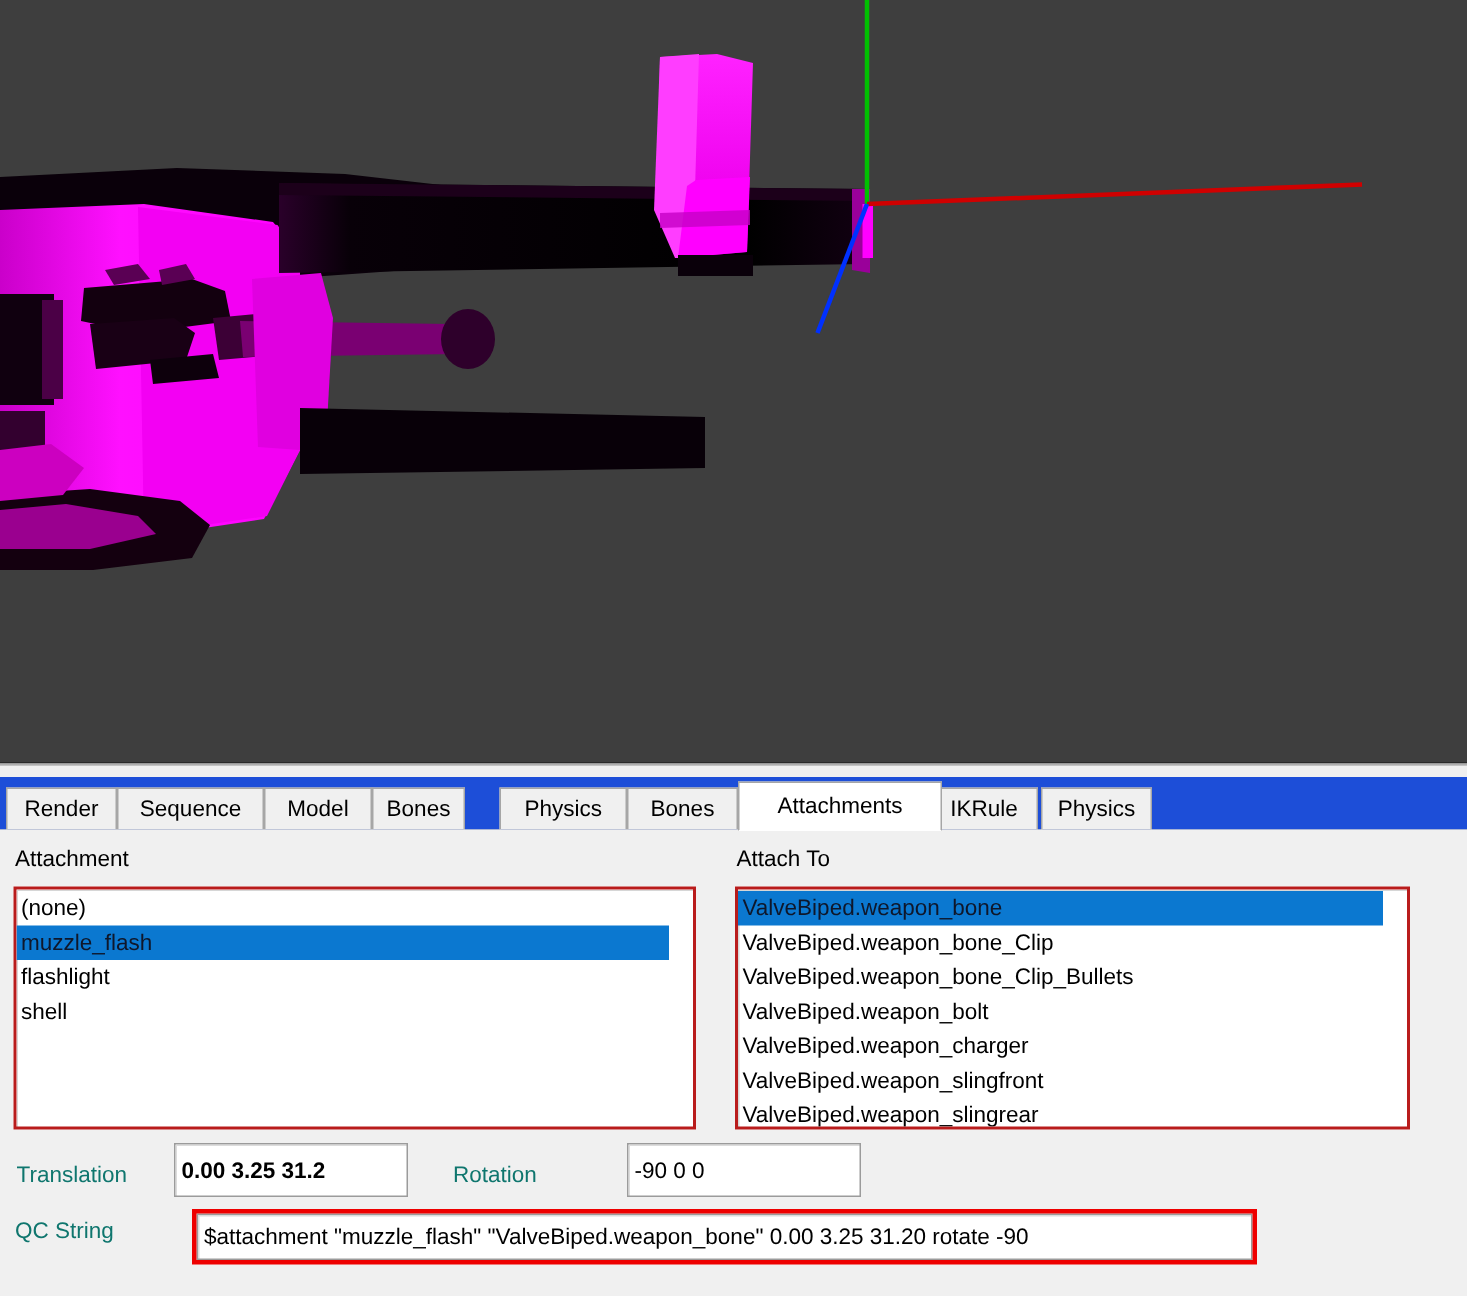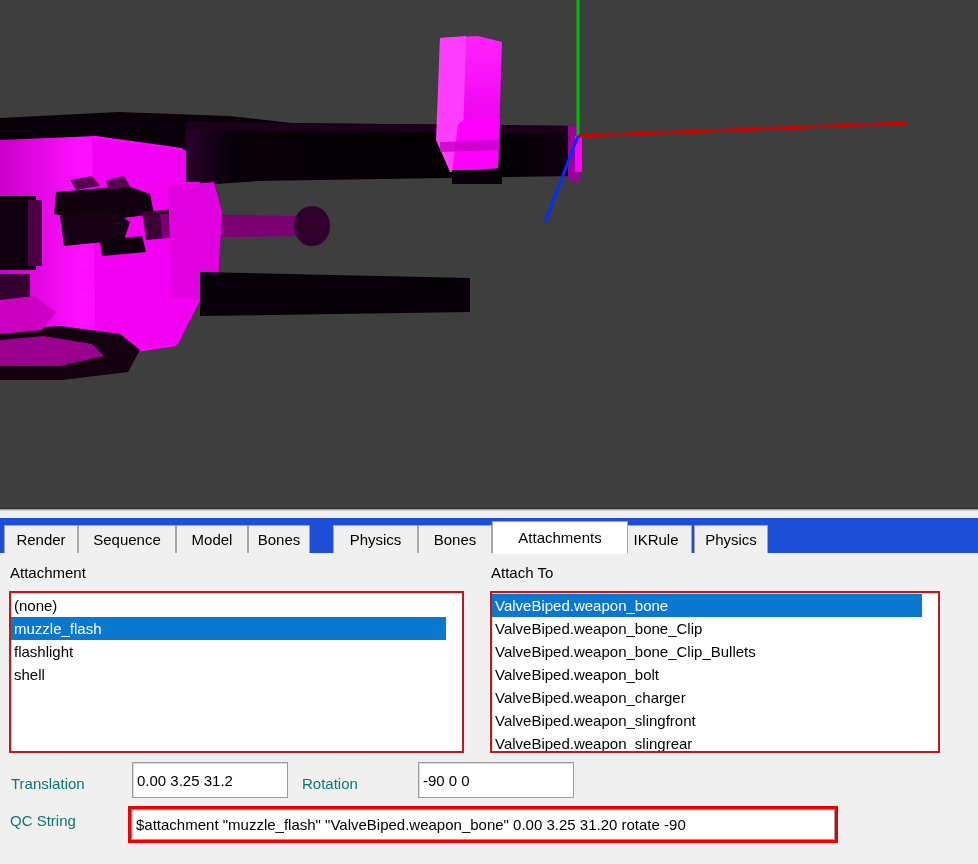--- a/index.html
+++ b/index.html
@@ -98,21 +98,21 @@
     line-height: 23px;
     padding: 0 3px;
     font-size: 15px;
     color: #000;
     white-space: nowrap;
     cursor: default;
     overflow: hidden;
   }
   .list-item.selected {
     background: #0b78d0;
-    color: #ffffff;
+    color: #0f172a;
   }
 
   
   .field-label {
     position: absolute;
     font-size: 15px;
     color: #0f766e;
     white-space: nowrap;
   }
   .textfield {
@@ -255,21 +255,21 @@
     <div class="list-item selected">ValveBiped.weapon_bone</div>
     <div class="list-item">ValveBiped.weapon_bone_Clip</div>
     <div class="list-item">ValveBiped.weapon_bone_Clip_Bullets</div>
     <div class="list-item">ValveBiped.weapon_bolt</div>
     <div class="list-item">ValveBiped.weapon_charger</div>
     <div class="list-item">ValveBiped.weapon_slingfront</div>
     <div class="list-item">ValveBiped.weapon_slingrear</div>
   </div>
 
   <div class="field-label" style="left:11px; top:775px;">Translation</div>
-  <div class="textfield" style="left:132px; top:762px; width:156px; height:36px;">0.00 3.25 31.2</div>
+  <div class="textfield" style="left:116px; top:762px; width:156px; height:36px;font-weight:bold;">0.00 3.25 31.2</div>
 
   <div class="field-label" style="left:302px; top:775px;">Rotation</div>
   <div class="textfield" style="left:418px; top:762px; width:156px; height:36px;">-90 0 0</div>
 
   <div class="field-label" style="left:10px; top:812px;">QC String</div>
   <div class="textfield" id="qc-string-field">$attachment "muzzle_flash" "ValveBiped.weapon_bone" 0.00 3.25 31.20 rotate -90</div>
   <div id="qc-highlight"></div>
 
 </div>
 

